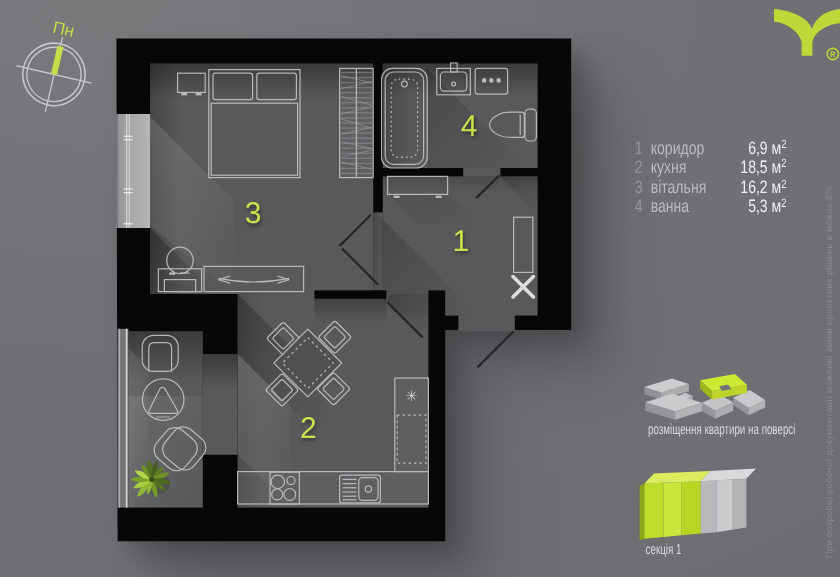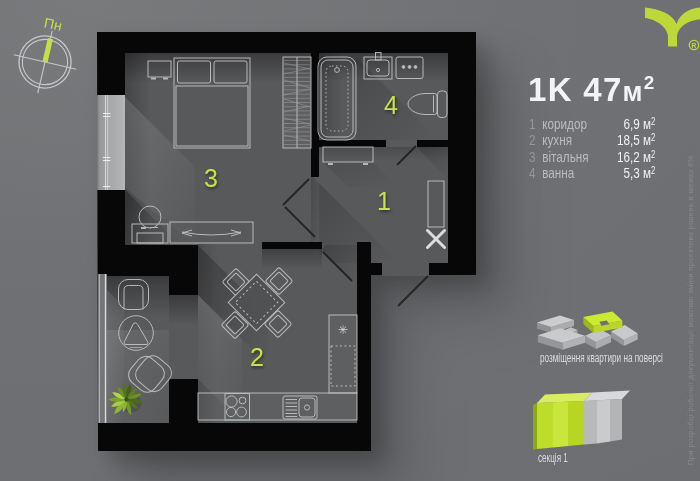--- a/index.html
+++ b/index.html
@@ -307,21 +307,20 @@
     </g>
     <text x="44" y="24" fill="#c5de49" font-size="14" transform="rotate(12 44 24)" text-anchor="middle" font-family="Liberation Sans">Пн</text>
   </svg>
 
   <svg class="abs" style="left:640px;top:0px" width="60" height="56" viewBox="0 0 60 56">
     <path d="M5,7.5 C19,8.8 33,14 36.5,24 C40,14 49,8.7 60,7.6 L60,19.3 C48.5,20.3 37.8,27 37,36 L37,46.5 L28,46.5 L28,36 C27.5,28 17,19.5 5,18 Z" fill="#bdd838"></path>
     <circle cx="54" cy="45" r="4.7" fill="none" stroke="#bdd838" stroke-width="1.3"></circle>
     <text x="54" y="47.6" fill="#bdd838" font-size="6.6" text-anchor="middle" font-family="Liberation Sans" font-weight="bold">R</text>
   </svg>
 
-  <div class="abs" style="left:528px;top:71px;color:#f2f3f4;font-size:33px;font-weight:bold;letter-spacing:1.3px;">1K 47<span style="font-size:27px;">м</span><span style="font-size:19px;vertical-align:12px;">2</span></div>
 
   <div class="abs" style="left:529px;top:116px;width:162px;font-size:15px;line-height:16.4px;color:#babcbe;transform:scaleX(0.78);transform-origin:0 0;">
     <div style="display:flex;">
         <span style="color:#95979a;width:17px;">1</span>
         <span>коридор</span>
         <span style="margin-left:auto;color:#eff0f1;">6,9 м<span style="font-size:10px;vertical-align:4.5px;line-height:0;">2</span></span>
       </div>
     <div style="display:flex;">
         <span style="color:#95979a;width:17px;">2</span>
         <span>кухня</span>

